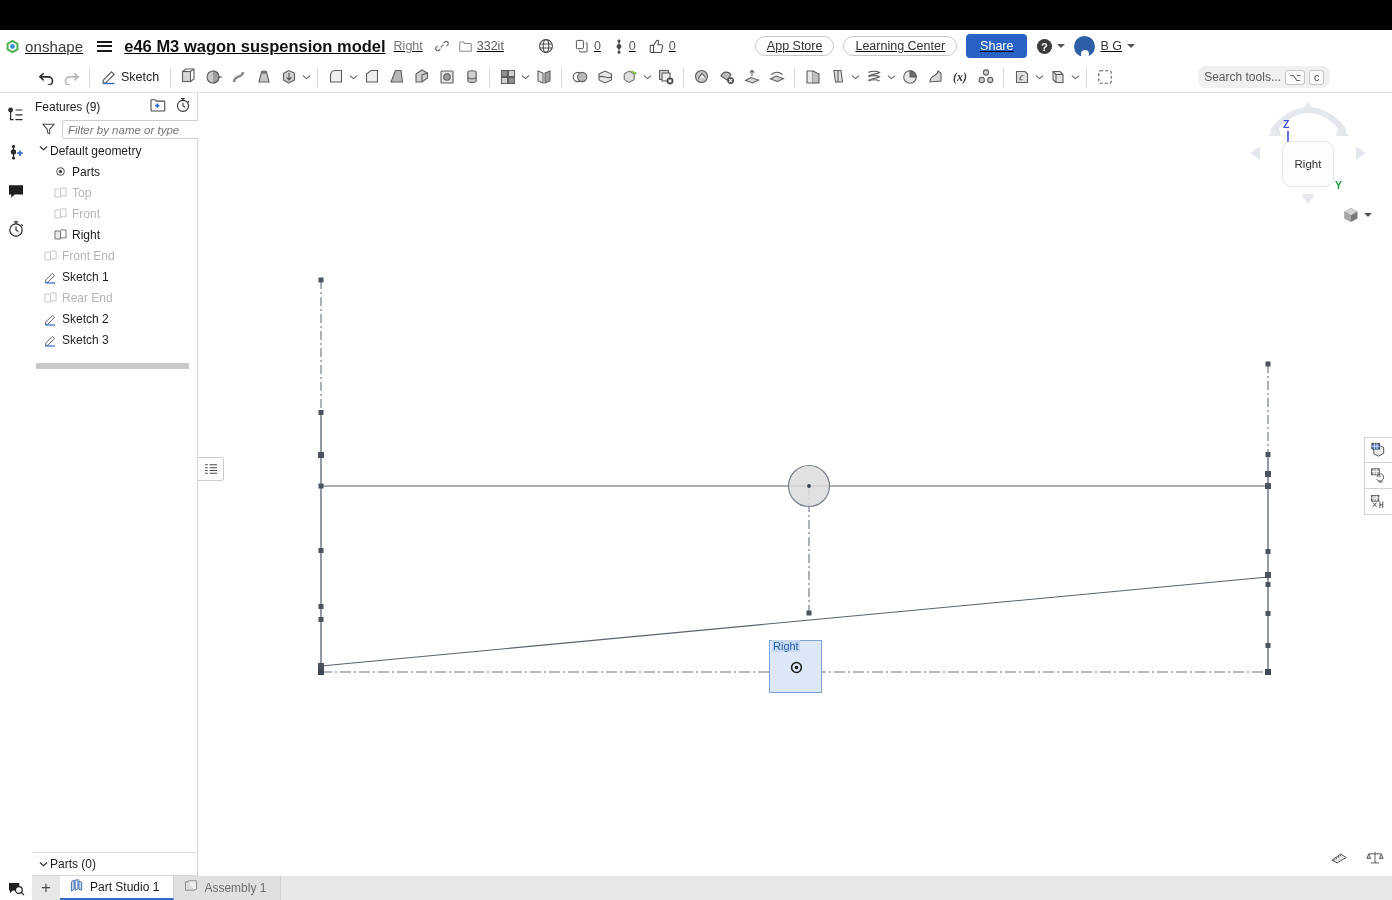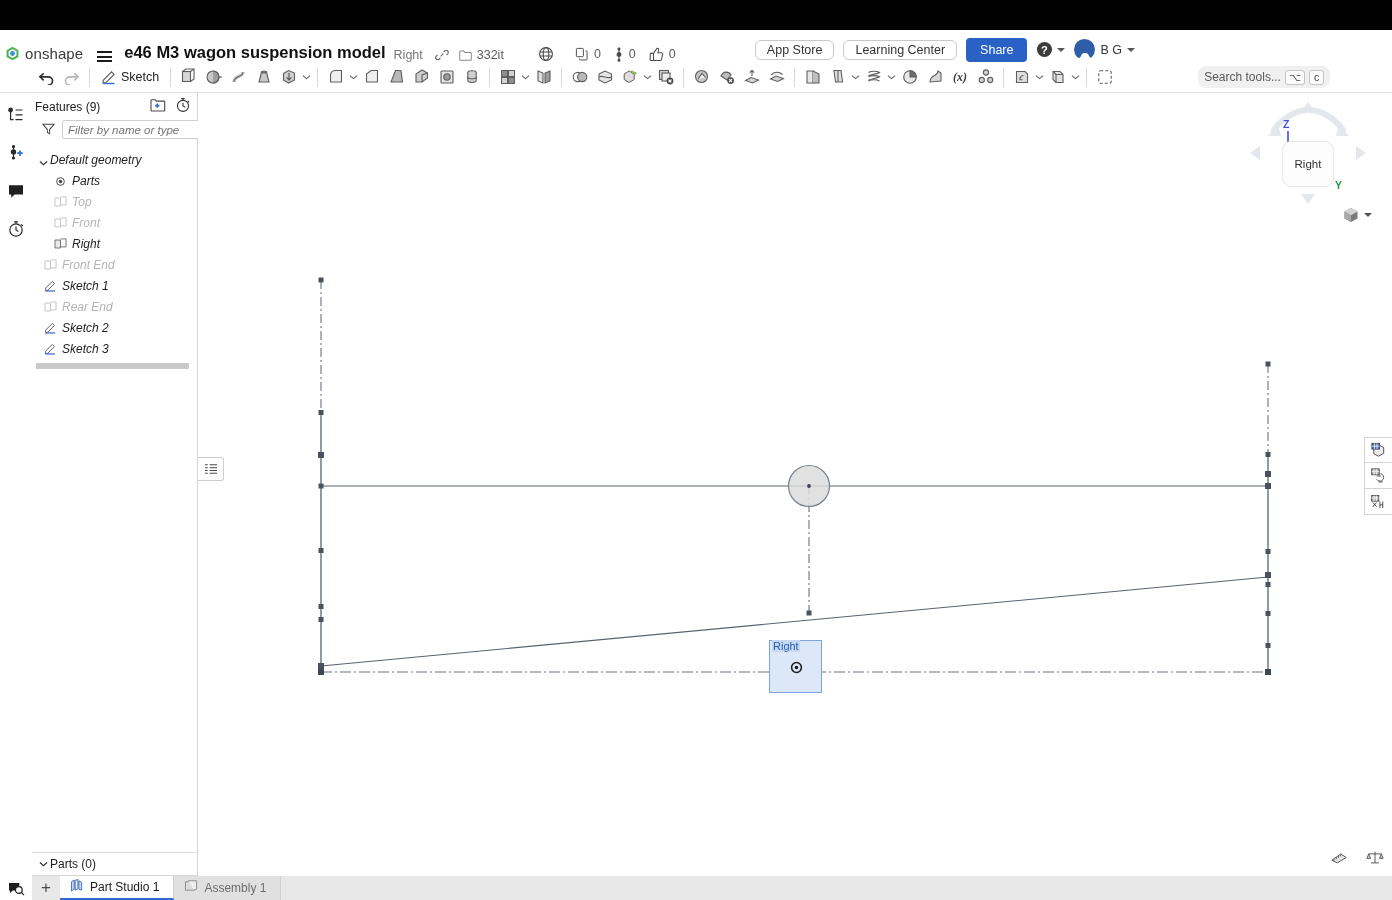--- a/index.html
+++ b/index.html
@@ -15,37 +15,37 @@
   
   .topbar {
     position: absolute; top: 0; left: 0; width: 1392px; height: 30px;
     background: #000000;
   }
 
   
   .header {
     position: absolute; top: 30px; left: 0; width: 1144px; height: 32px;
     background: #ffffff;
-    display: flex; align-items: flex-end;
+    display: flex; align-items: center; text-decoration: underline;
   }
   .logo-wrap { display: flex; align-items: center; gap: 5px; margin-left: 5px; }
   .logo-mark { width: 15px; height: 15px; display:block; }
   .logo-text { font-size: 15px; color: #3a3a3a; letter-spacing: .1px; }
   .hamburger { margin-left: 14px; display: flex; flex-direction: column;
     justify-content: space-between; width: 15px; height: 11px; cursor: pointer; }
   .hamburger i { display: block; height: 2px; background: #1a1a1a; border-radius: 0; }
   .doc-title { margin-left: 12px; font-size: 16.5px; font-weight: bold; color: #111; white-space: nowrap; }
   .branch { margin-left: 8px; font-size: 12.5px; color: #777; }
   .hdr-icon { margin-left: 12px; color: #6b6b6b; display: flex; align-items: center; }
   .folder-chip { margin-left: 10px; display: flex; align-items: center; gap: 5px; font-size: 12.5px; color: #5c5c5c; }
   .hdr-stats { display: flex; align-items: center; gap: 3px; margin-left: 34px; }
   .stat { display: flex; align-items: center; gap: 5px; margin-right: 10px; color: #5a5a5a; font-size: 12.5px; }
   .hdr-right { margin-left: auto; display: flex; align-items: center; gap: 9px; padding-right: 9px; }
   .btn-outline {
-    border: 1px solid #c9c9c9; border-radius: 6px; background: #fff;
+    border: 1px solid #c9c9c9; border-radius: 12px; background: #fff;
     font-size: 12.5px; color: #333; padding: 3px 11px; cursor: pointer; line-height: 1;
   }
   .btn-share {
     background: #2962c4; color: #fff; border: none; border-radius: 4px;
     font-size: 12.5px; padding: 6px 14px; cursor: pointer; line-height: 1;
   }
   .caret { width:0;height:0;border-left:4px solid transparent;border-right:4px solid transparent;
     border-top:4.5px solid #555; display:inline-block; }
   .avatar {
     width: 21px; height: 21px; border-radius: 50%; background: #2f5ea8;
@@ -100,21 +100,21 @@
   }
   .panel-title { font-size: 12px; color: #222; font-weight: normal; }
   .panel-head-icons { margin-left: auto; display: flex; align-items: center; gap: 9px; }
   .filter-row { display: flex; align-items: center; gap: 7px; padding: 2px 6px 4px 10px; }
   .filter-input {
     flex: 1; height: 19px; border: 1px solid #cfcfcf; border-radius: 2px; background: #fff;
     font-size: 11.5px; font-style: italic; color: #a8a8a8; padding: 0 5px;
     font-family: "Liberation Sans", sans-serif;
   }
   .tree { padding-top: 2px; font-size: 12px; color: #1d1d1d; }
-  .tree-row { display: flex; align-items: flex-end; height: 21px; padding-left: 4px; cursor: pointer; position: relative; font-style: italic;}
+  .tree-row { display: flex; align-items: flex-start; height: 21px; padding-left: 4px; cursor: pointer; position: relative;}
   .tree-row.indent { padding-left: 20px; }
   .tree-row.dim { color: #b4b4b4; }
   .tw { width: 14px; display: flex; align-items: center; justify-content: center; }
   .tree-ico { width: 17px; display: flex; align-items: center; justify-content: center; margin-right: 3px; }
   .tree-label { font-size: 12px; line-height: 1; }
   .rollback {
     margin: 8px 8px 0 4px; height: 6px; background: #c9c9c9; border-radius: 1px; cursor: pointer;
   }
   .panel-spacer { flex: 1; }
   .parts-section { border-top: 1px solid #dcdcdc; }

